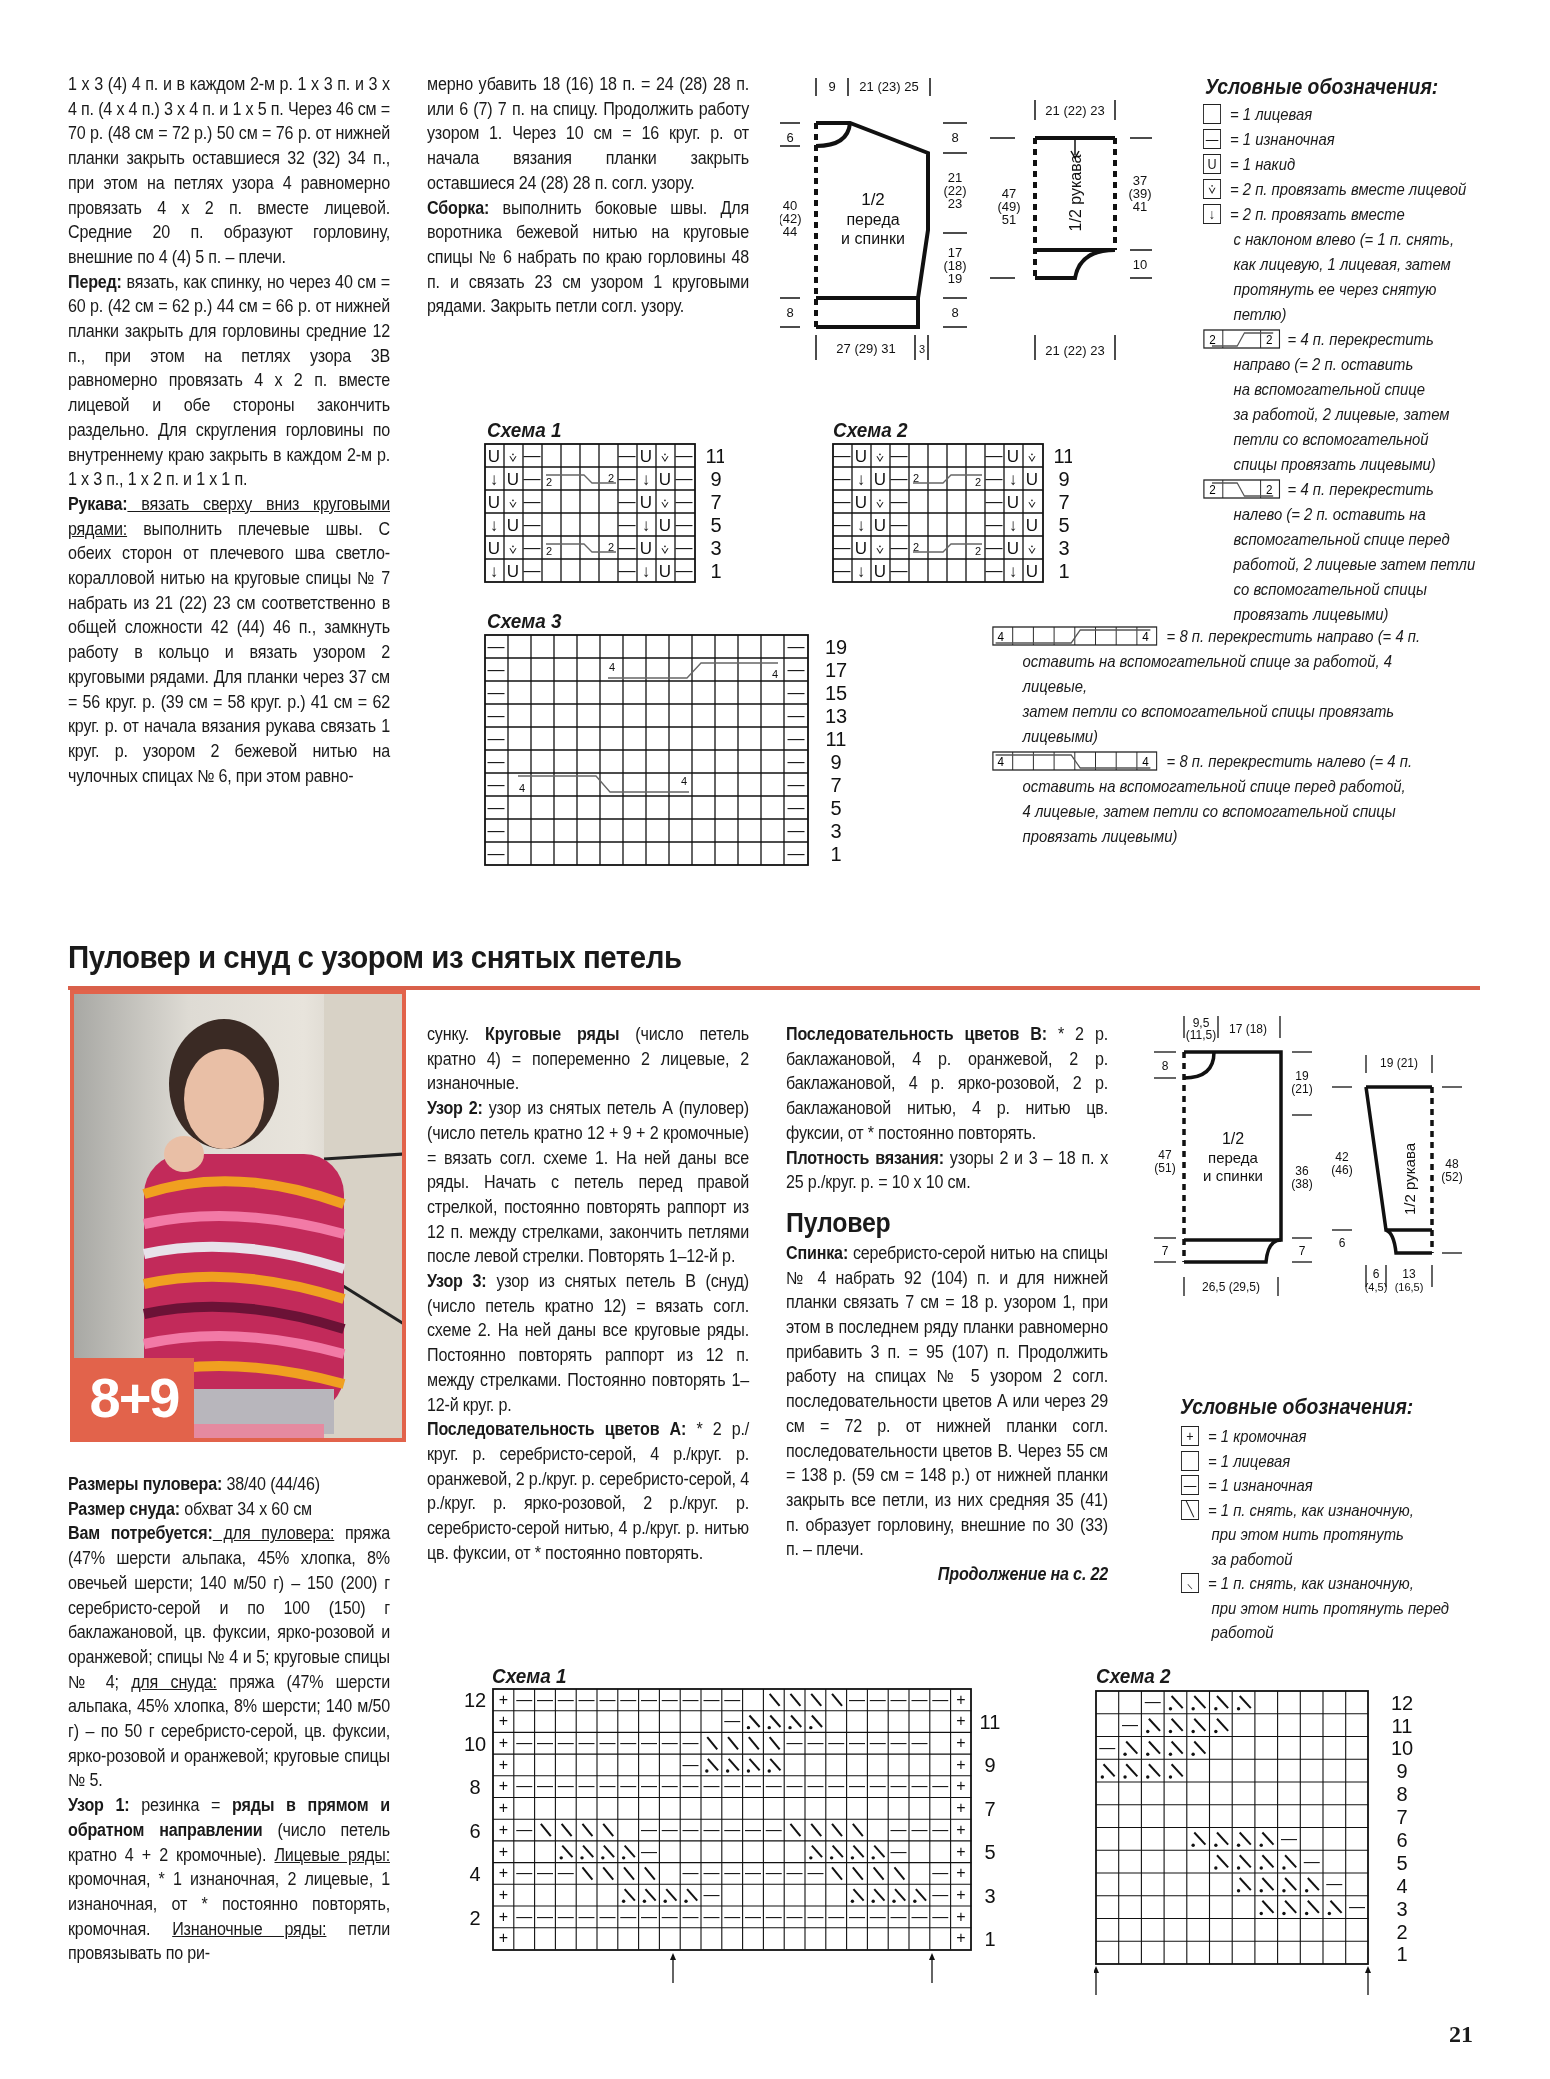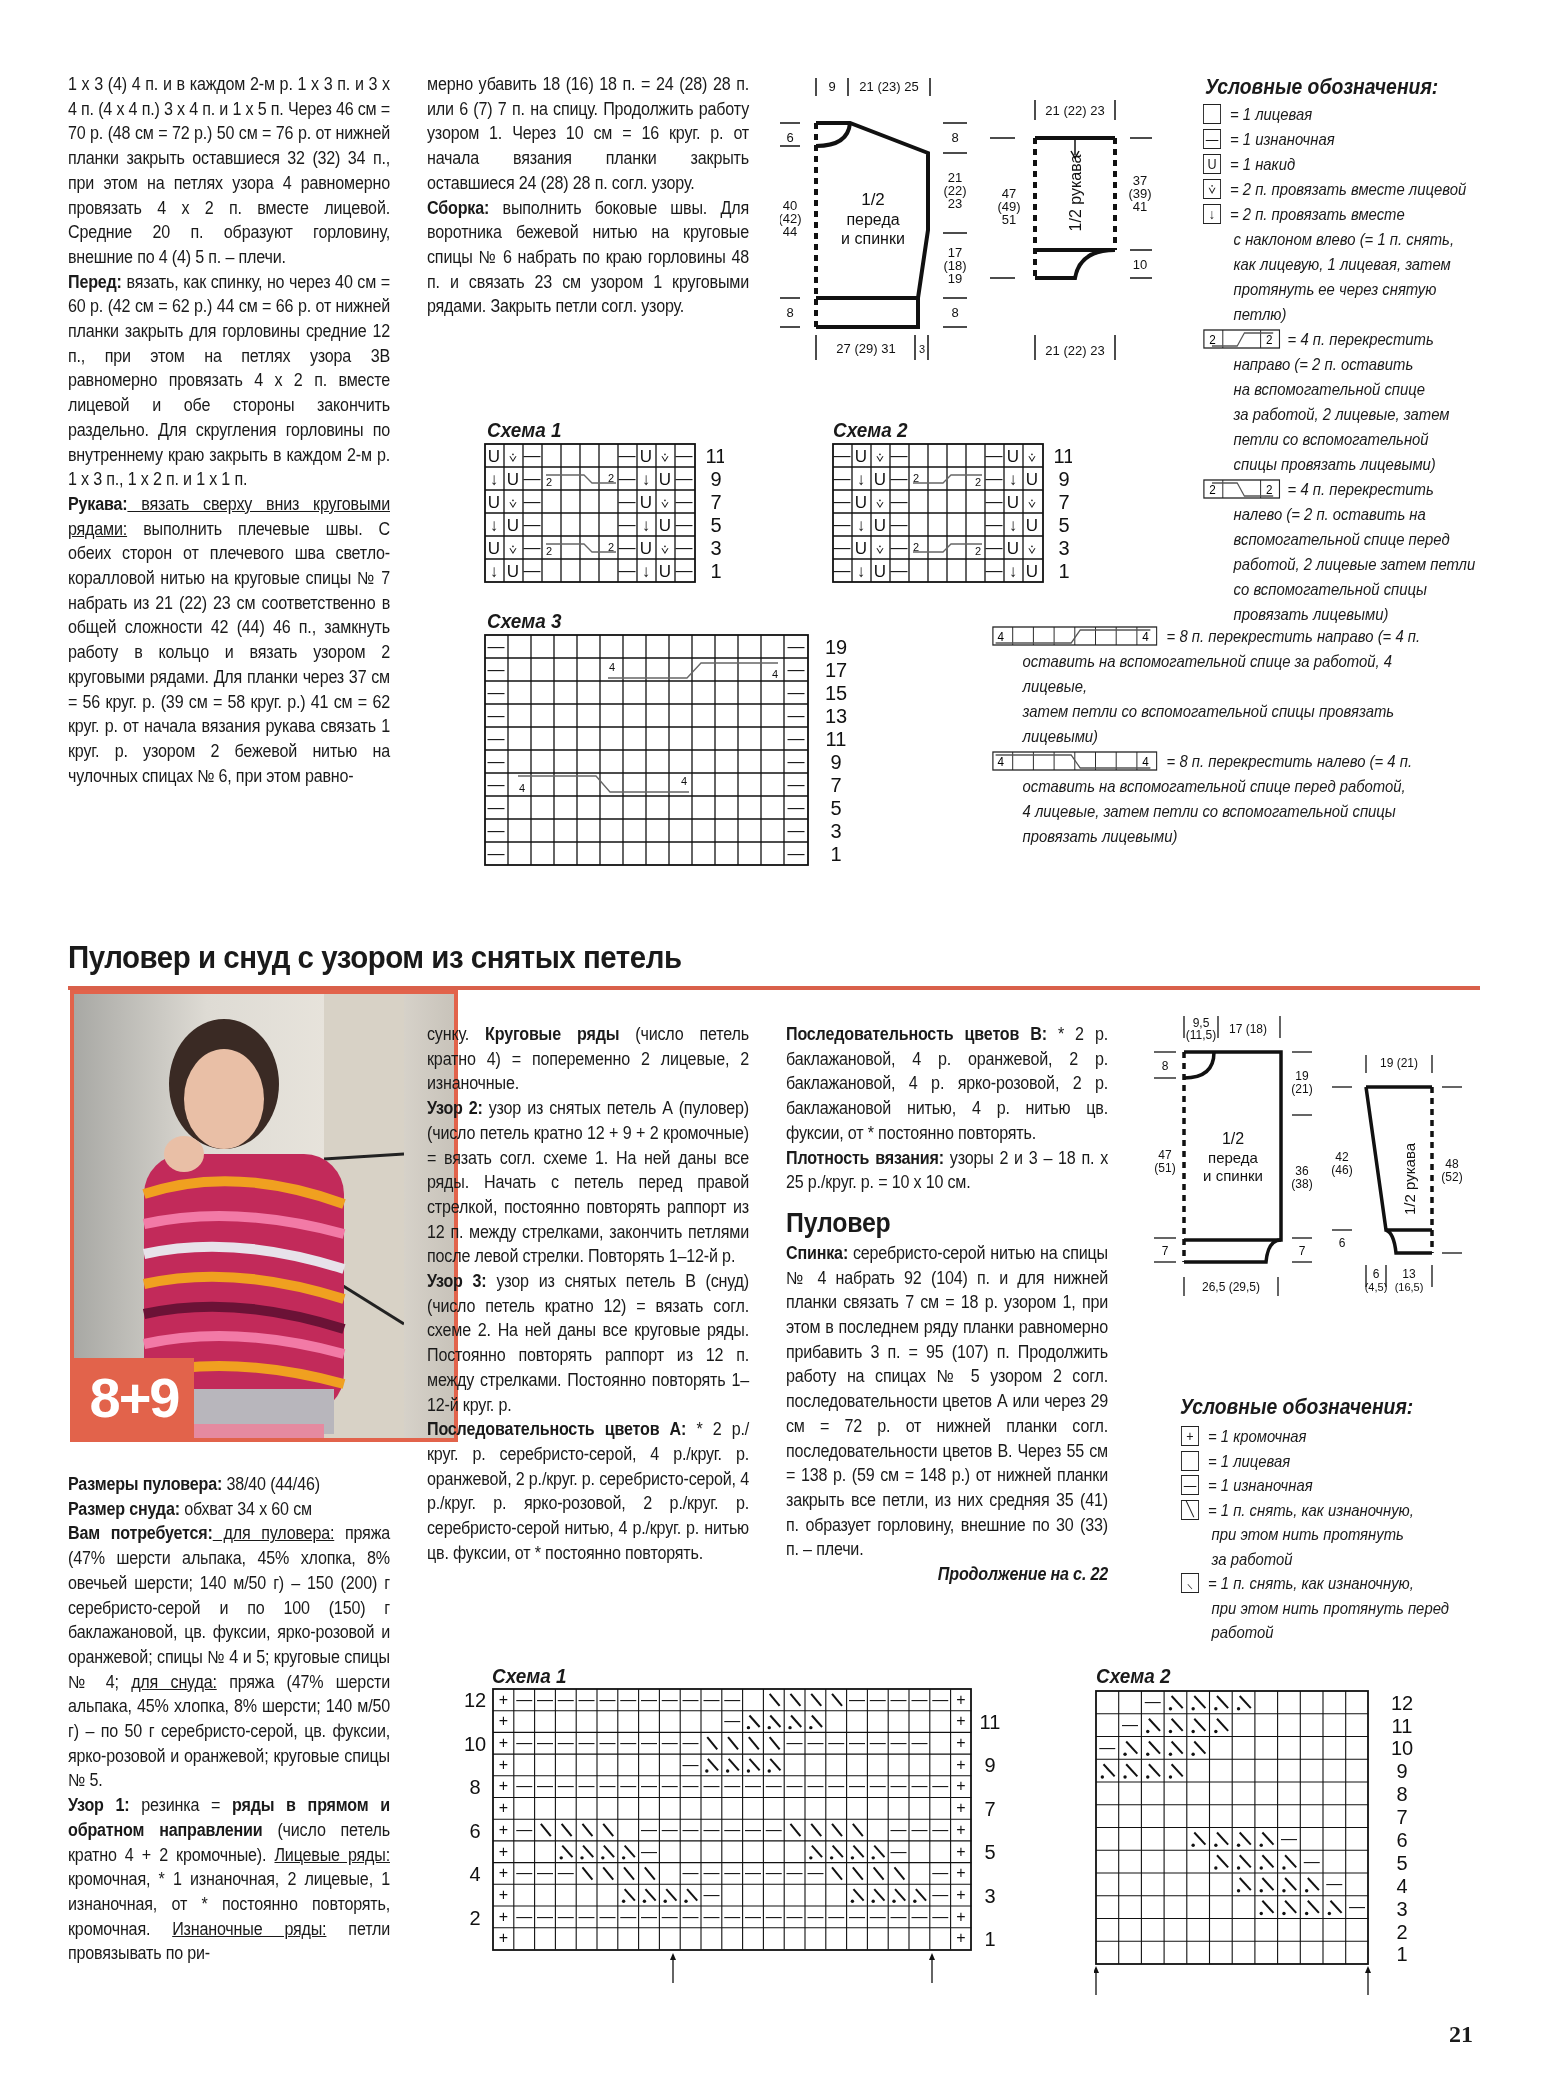--- a/index.html
+++ b/index.html
@@ -12,21 +12,21 @@
   .legend-title{font-style:italic;font-weight:bold;font-size:22px;transform:scaleX(0.88);transform-origin:left top;}
   .legend{position:absolute;font-style:italic;font-size:16.5px;line-height:25px;transform:scaleX(0.9);transform-origin:left top;}
   .legend .row{display:flex;align-items:flex-start;}
   .legend .sym{width:20px;height:20px;border:1.5px solid #222;box-sizing:border-box;display:inline-flex;align-items:center;justify-content:center;font-style:normal;font-size:14px;margin-right:10px;margin-top:2px;flex:none;}
   .legend .txt{flex:1;}
   .indent{padding-left:34px;}
   .schema-title{position:absolute;font-style:italic;font-weight:bold;font-size:21px;transform:scaleX(0.9);transform-origin:left top;}
   svg text{font-family:"Liberation Sans",sans-serif;}
   .headline{position:absolute;left:68px;top:940px;font-weight:bold;font-size:31px;letter-spacing:-0.5px;transform:scaleX(0.95);transform-origin:left top;}
   .redrule{position:absolute;left:68px;top:986px;width:1412px;height:4px;background:#d9604a;}
-  .photo{position:absolute;left:70px;top:990px;width:388px;height:452px;border:4px solid #e2634b;box-sizing:border-box;overflow:hidden;background:linear-gradient(90deg,#a8a8a4 0%,#dedbd4 35%,#e8e4dc 70%,#c8c3ba 100%);}
+  .photo{position:absolute;left:70px;top:990px;width:336px;height:452px;border:4px solid #e2634b;box-sizing:border-box;overflow:hidden;background:linear-gradient(90deg,#a8a8a4 0%,#dedbd4 35%,#e8e4dc 70%,#c8c3ba 100%);}
   .badge{position:absolute;left:0;bottom:0;width:120px;height:80px;background:#e2634b;color:#fff;font-weight:bold;font-size:56px;line-height:80px;text-align:center;letter-spacing:-2px;transform-origin:left bottom;}
   .pagenum{position:absolute;left:1449px;top:2021px;font-family:"Liberation Serif",serif;font-weight:bold;font-size:24px;}
   .continue{font-style:italic;font-weight:bold;text-align:right;}
   .subhead{font-weight:bold;font-size:27px;line-height:36px;margin-top:10px !important;}
 </style>
 </head>
 <body>
 
 <div class="col" style="left:68px;top:72px;width:350px;">
   <p><span>1 х 3 (4) 4 п. и в каждом 2-м р. 1 х 3 п. и 3 х 4 п. (4 х 4 п.) 3 х 4 п. и 1 х 5 п. Через 46 см = 70 р. (48 см = 72 р.) 50 см = 76 р. от нижней планки закрыть оставшиеся 32 (32) 34 п., при этом на петлях узора 4 равномерно провязать 4 х 2 п. вместе лицевой. Средние 20 п. образуют горловину, внешние по 4 (4) 5 п. – плечи.</span></p>

